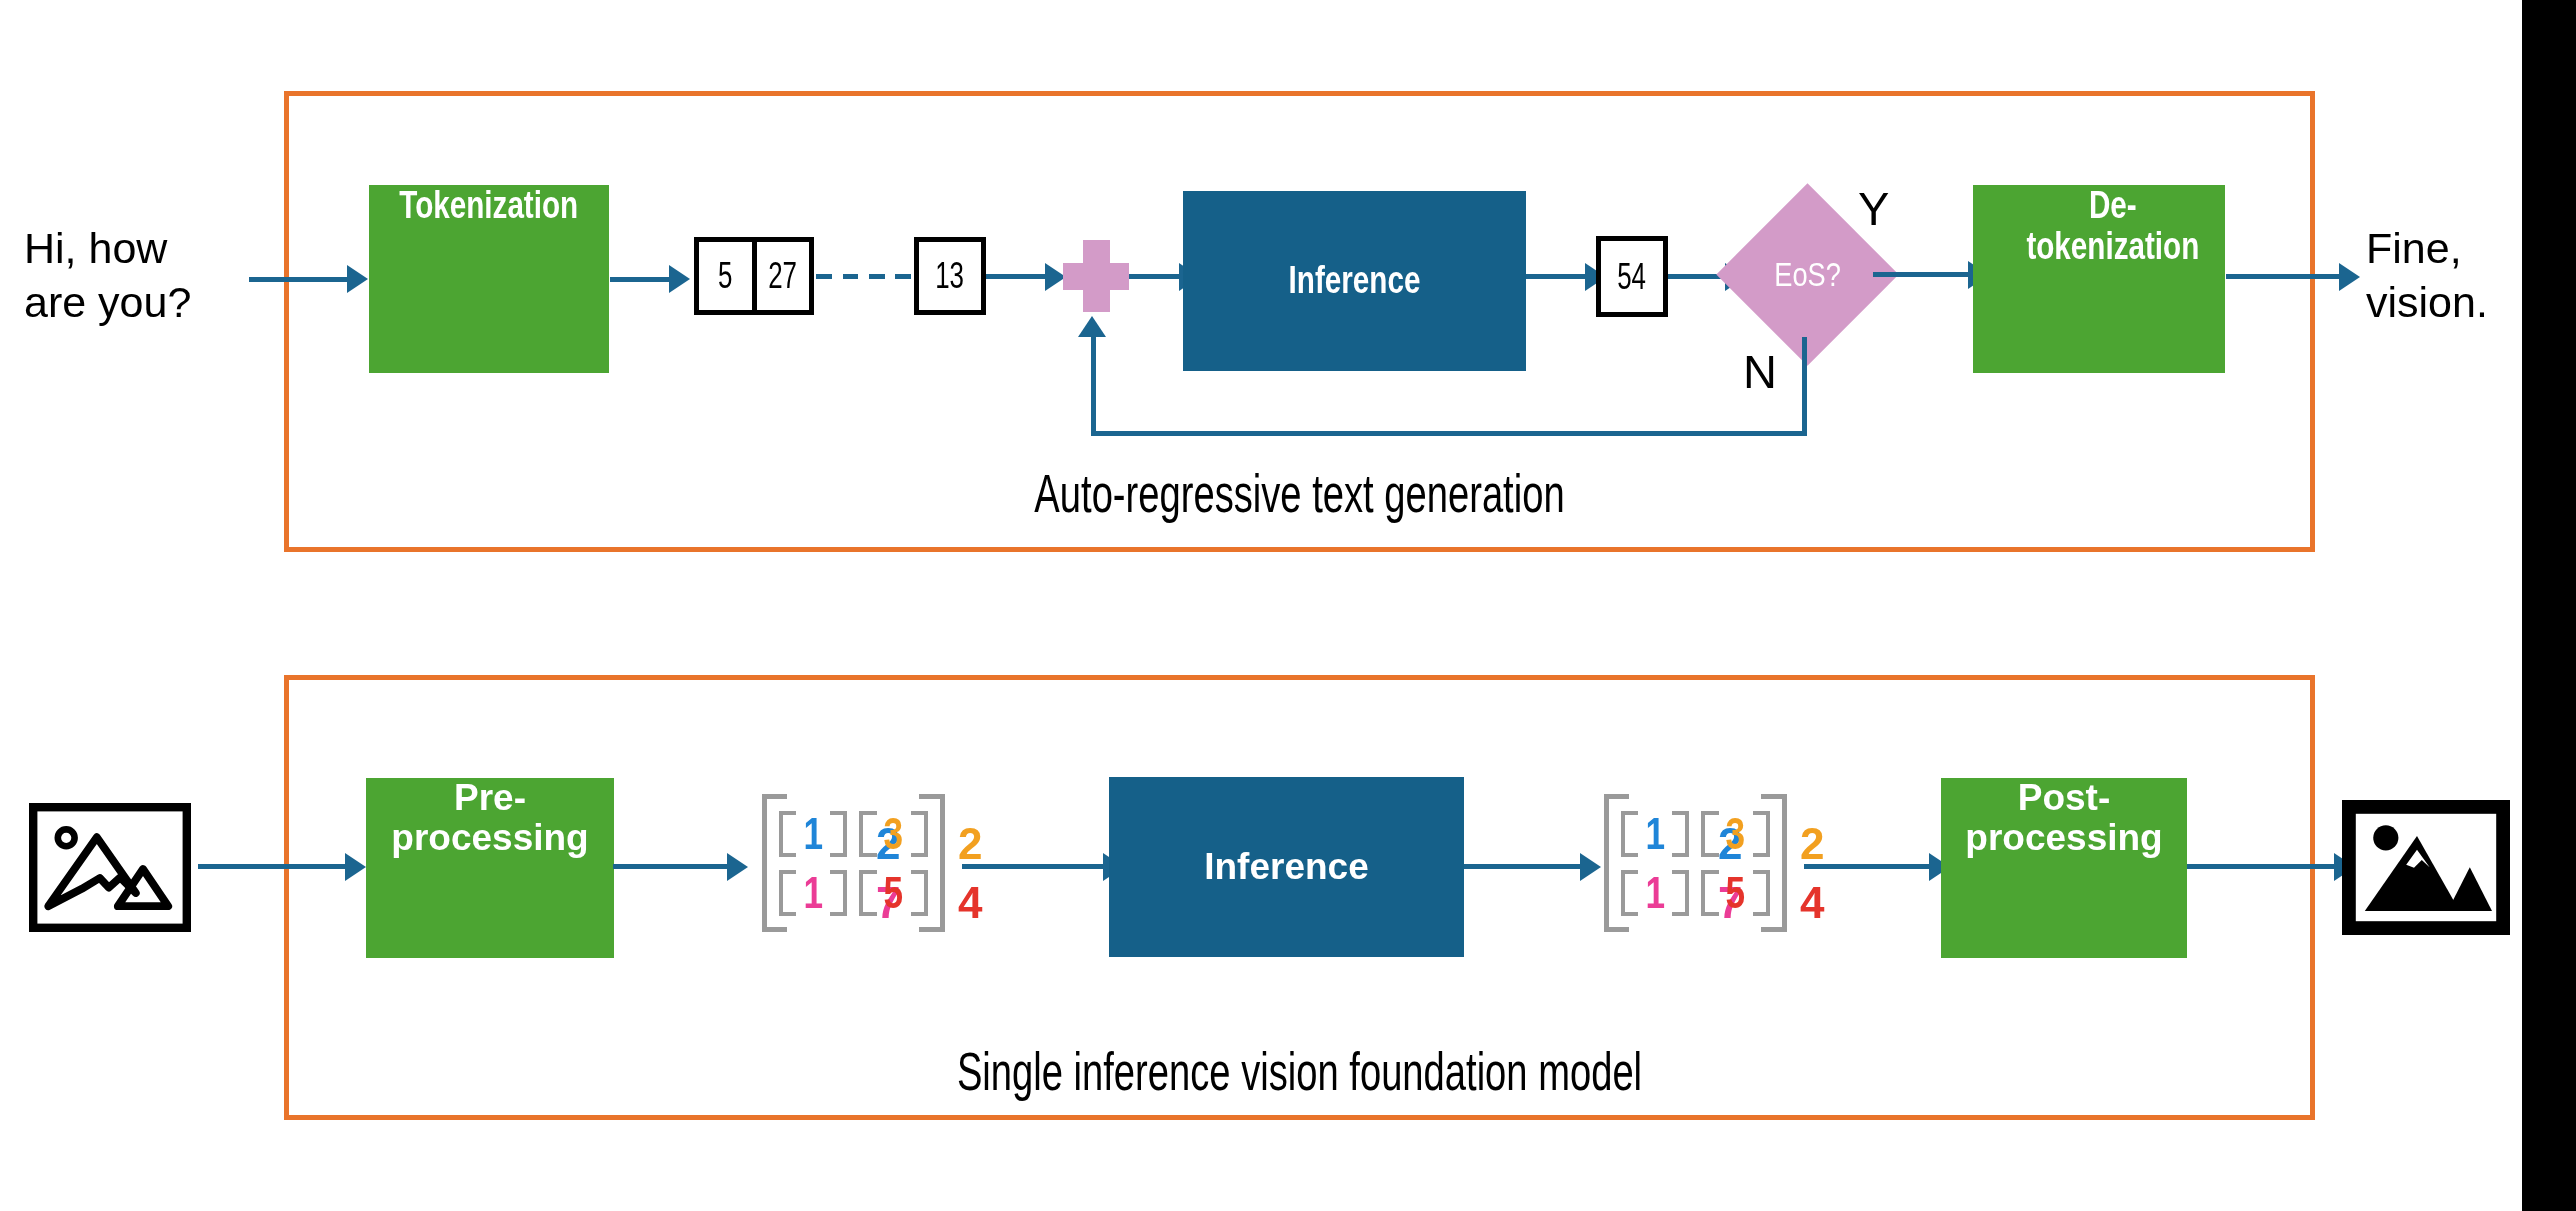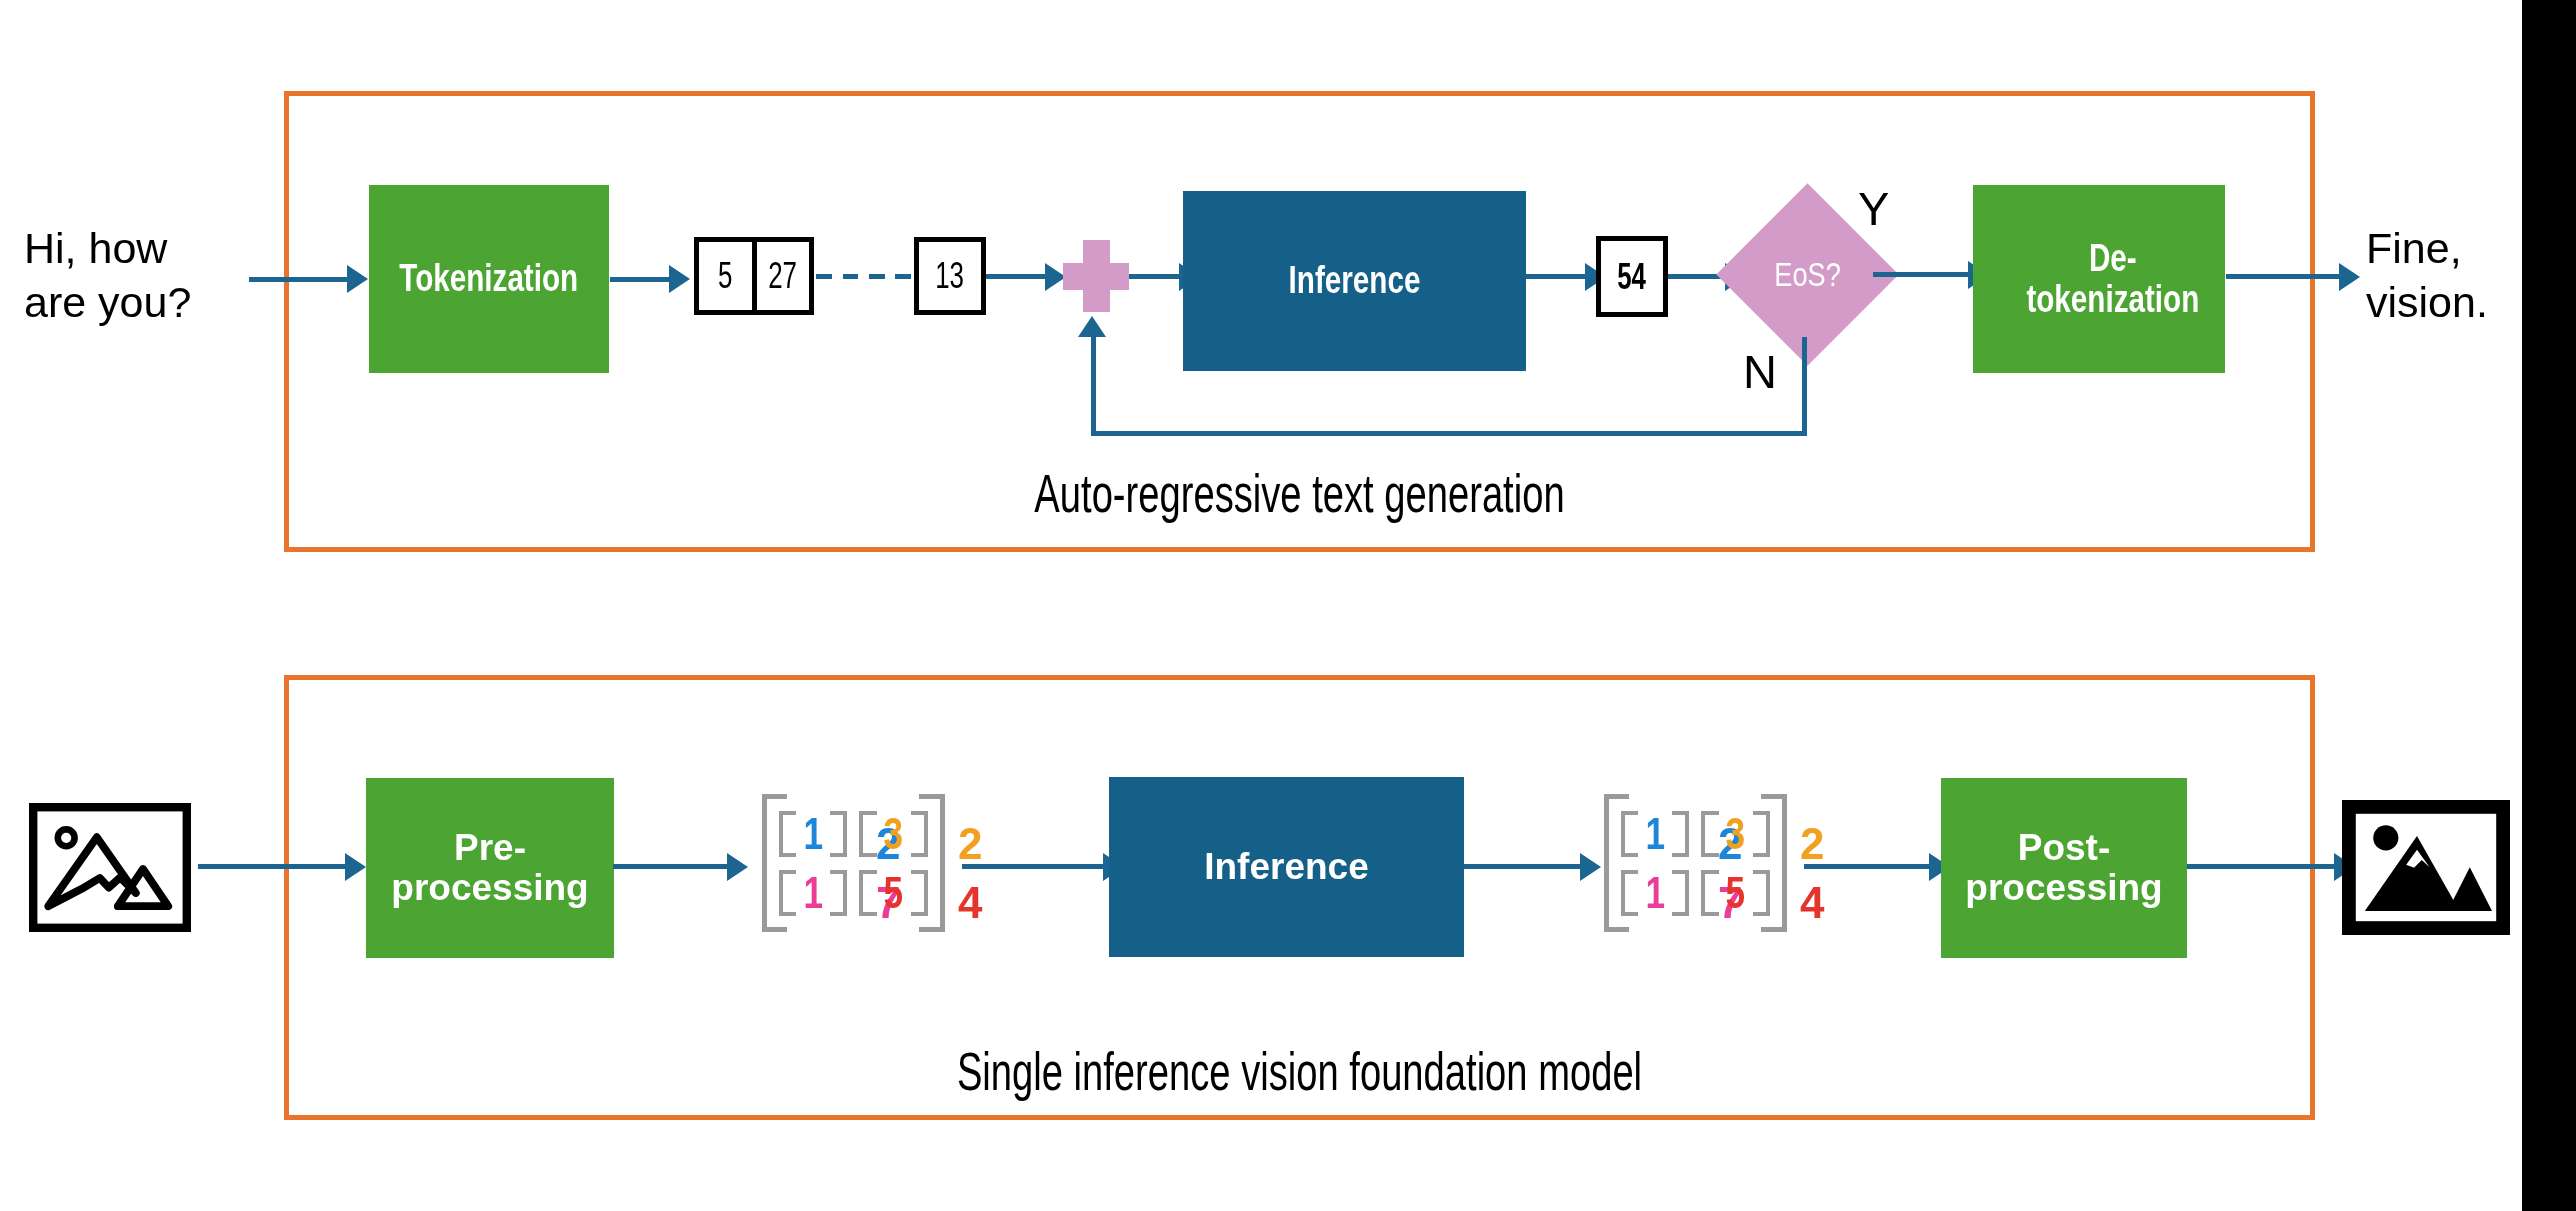--- a/index.html
+++ b/index.html
@@ -21,21 +21,21 @@
       font-family:"Liberation Sans Narrow","Liberation Sans",sans-serif;
       transform:scaleX(0.72);transform-origin:center center;}
   #caption-vision{left:284px;top:1041px;width:2031px;font-size:53px;
       font-family:"Liberation Sans Narrow","Liberation Sans",sans-serif;
       transform:scaleX(0.72);transform-origin:center center;}
 
   
   .abs{position:absolute;box-sizing:border-box;}
 
   
-  .green-box{background:#4CA532;color:#fff;display:flex;align-items:center;justify-content:center;
+  .green-box{background:#4CA532;color:#fff;display:flex;justify-content:center;
              text-align:center;font-weight:bold;line-height:1.08;}
   .green-box.narrow{font-family:"Liberation Sans Narrow","Liberation Sans",sans-serif;}
   .green-box.narrow > span{display:inline-block;transform:scaleX(0.78);}
 
   
   .blue-box{background:#156089;color:#fff;display:flex;align-items:center;justify-content:center;
             text-align:center;font-weight:bold;line-height:1.1;}
   .blue-box.narrow > span{display:inline-block;transform:scaleX(0.78);}
 
   
@@ -139,21 +139,21 @@
   <div class="line-h" style="left:1129px;top:274px;width:54px;"></div>
   <div class="arrow-r" style="left:1179px;top:263px;"></div>
 
   <div class="abs blue-box narrow" style="left:1183px;top:191px;width:343px;height:180px;font-size:38px;">
     <span>Inference</span>
   </div>
 
   <div class="line-h" style="left:1526px;top:274px;width:63px;"></div>
   <div class="arrow-r" style="left:1585px;top:263px;"></div>
 
-  <div class="abs token-box" style="left:1596px;top:236px;width:72px;height:81px;font-weight:bold;">
+  <div class="abs token-box" style="left:1596px;top:236px;width:72px;height:81px;">
     <span>54</span>
   </div>
 
   <div class="line-h" style="left:1668px;top:274px;width:60px;"></div>
   <div class="arrow-r" style="left:1725px;top:263px;"></div>
 
   <div class="diamond" style="left:1743px;top:210px;width:129px;height:129px;">
     <div class="shape"></div>
     <div class="dlabel">
       <span>EoS?</span>

